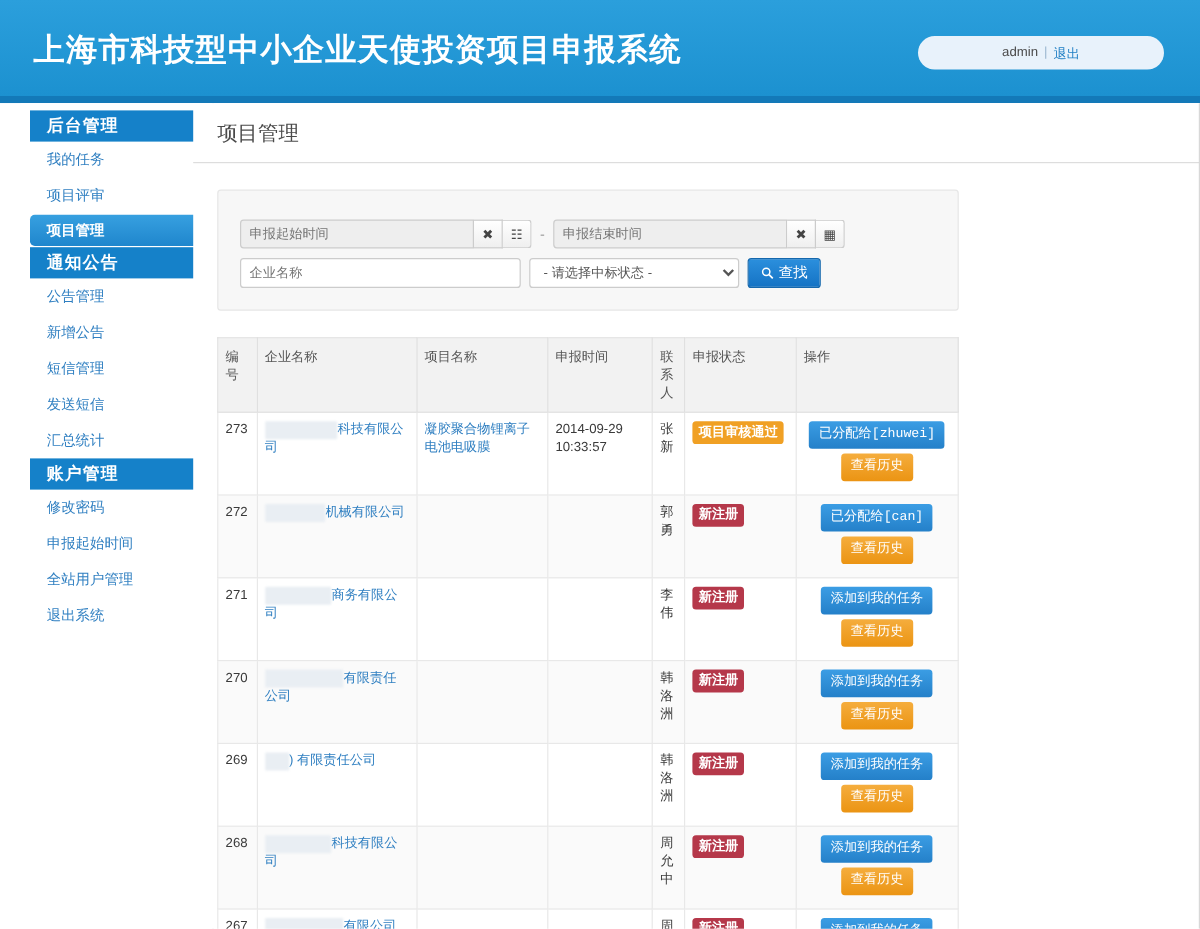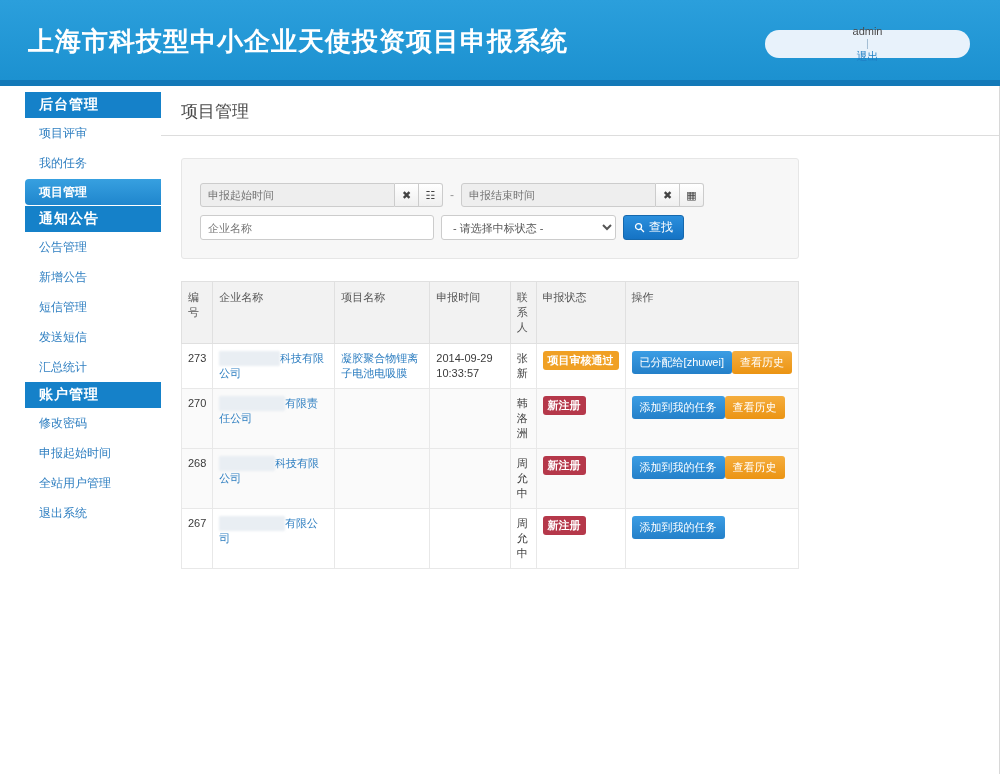--- a/index.html
+++ b/index.html
@@ -31,21 +31,20 @@
     position: absolute;
     right: 30px; top: 30px;
     width: 205px; height: 28px;
     background: #e8f2fb;
     border-radius: 14px;
     display: flex;
     align-items: center;
     justify-content: center;
     font-size: 11px;
     color: #5a5a5a;
-    flex-direction: column;
   }
   .user-pill .uname { color: #4a4a4a; }
   .user-pill .sep { margin: 0 5px; color: #9bb7cf; }
   .user-pill .logout { color: #1f7fc4; }
   .topbar-underline {
     height: 6px;
     background: #1379b8;
   }
 
   
@@ -257,21 +256,21 @@
     padding: 4px 8px;
     border-radius: 3px;
     color: #ffffff;
     font-size: 11px;
     margin-bottom: 4px;
     cursor: pointer;
     white-space: nowrap;
   }
   .btn.blue   { background: linear-gradient(#3b9de4, #2480c9); }
   .btn.orange { background: linear-gradient(#f5ad3d, #eb9413); }
-  .btn-stack  { display: flex; flex-direction: row; align-items: center; }
+  .btn-stack  { display: flex; flex-direction: column; align-items: center; font-family: Liberation Mono, monospace; }
 
   .right-edge {
     position: absolute;
     right: 0; top: 0;
     width: 1px; height: 688px;
     background: #d8d8d8;
   }
 </style>
 </head>
 <body>
@@ -284,22 +283,22 @@
     <span class="logout">退出</span>
   </div>
 </div>
 <div class="topbar-underline"></div>
 
 <div class="page">
 
   <div class="sidebar">
 
     <div class="nav-group-title">后台管理</div>
+    <div class="nav-item">我的任务</div>
     <div class="nav-item">项目评审</div>
-    <div class="nav-item">我的任务</div>
     <div class="nav-item active">项目管理</div>
 
     <div class="nav-group-title">通知公告</div>
     <div class="nav-item">公告管理</div>
     <div class="nav-item">新增公告</div>
     <div class="nav-item">短信管理</div>
     <div class="nav-item">发送短信</div>
     <div class="nav-item">汇总统计</div>
 
     <div class="nav-group-title">账户管理</div>
@@ -359,22 +358,64 @@
               <td class="c-ct">张新</td>
               <td class="c-stat"><span class="badge orange">项目审核通过</span></td>
               <td class="c-op">
                 <div class="btn-stack">
                   <span class="btn blue">已分配给[zhuwei]</span>
                   <span class="btn orange">查看历史</span>
                 </div>
               </td>
             </tr>
             <tr class="alt">
+              <td class="c-id">272</td>
+              <td class="c-comp"><span class="redact">&nbsp;&nbsp;&nbsp;&nbsp;&nbsp;&nbsp;&nbsp;&nbsp;&nbsp;&nbsp;</span><span class="link">机械有限公司</span></td>
+              <td class="c-proj"></td>
+              <td class="c-date"></td>
+              <td class="c-ct">郭勇</td>
+              <td class="c-stat"><span class="badge red">新注册</span></td>
+              <td class="c-op">
+                <div class="btn-stack">
+                  <span class="btn blue">已分配给[can]</span>
+                  <span class="btn orange">查看历史</span>
+                </div>
+              </td>
+            </tr>
+            <tr>
+              <td class="c-id">271</td>
+              <td class="c-comp"><span class="redact">&nbsp;&nbsp;&nbsp;&nbsp;&nbsp;&nbsp;&nbsp;&nbsp;&nbsp;&nbsp;&nbsp;</span><span class="link">商务有限公司</span></td>
+              <td class="c-proj"></td>
+              <td class="c-date"></td>
+              <td class="c-ct">李伟</td>
+              <td class="c-stat"><span class="badge red">新注册</span></td>
+              <td class="c-op">
+                <div class="btn-stack">
+                  <span class="btn blue">添加到我的任务</span>
+                  <span class="btn orange">查看历史</span>
+                </div>
+              </td>
+            </tr>
+            <tr class="alt">
               <td class="c-id">270</td>
               <td class="c-comp"><span class="redact">&nbsp;&nbsp;&nbsp;&nbsp;&nbsp;&nbsp;&nbsp;&nbsp;&nbsp;&nbsp;&nbsp;&nbsp;&nbsp;</span><span class="link">有限责任公司</span></td>
+              <td class="c-proj"></td>
+              <td class="c-date"></td>
+              <td class="c-ct">韩洛洲</td>
+              <td class="c-stat"><span class="badge red">新注册</span></td>
+              <td class="c-op">
+                <div class="btn-stack">
+                  <span class="btn blue">添加到我的任务</span>
+                  <span class="btn orange">查看历史</span>
+                </div>
+              </td>
+            </tr>
+            <tr>
+              <td class="c-id">269</td>
+              <td class="c-comp"><span class="redact">&nbsp;&nbsp;&nbsp;&nbsp;</span><span class="link">) 有限责任公司</span></td>
               <td class="c-proj"></td>
               <td class="c-date"></td>
               <td class="c-ct">韩洛洲</td>
               <td class="c-stat"><span class="badge red">新注册</span></td>
               <td class="c-op">
                 <div class="btn-stack">
                   <span class="btn blue">添加到我的任务</span>
                   <span class="btn orange">查看历史</span>
                 </div>
               </td>

